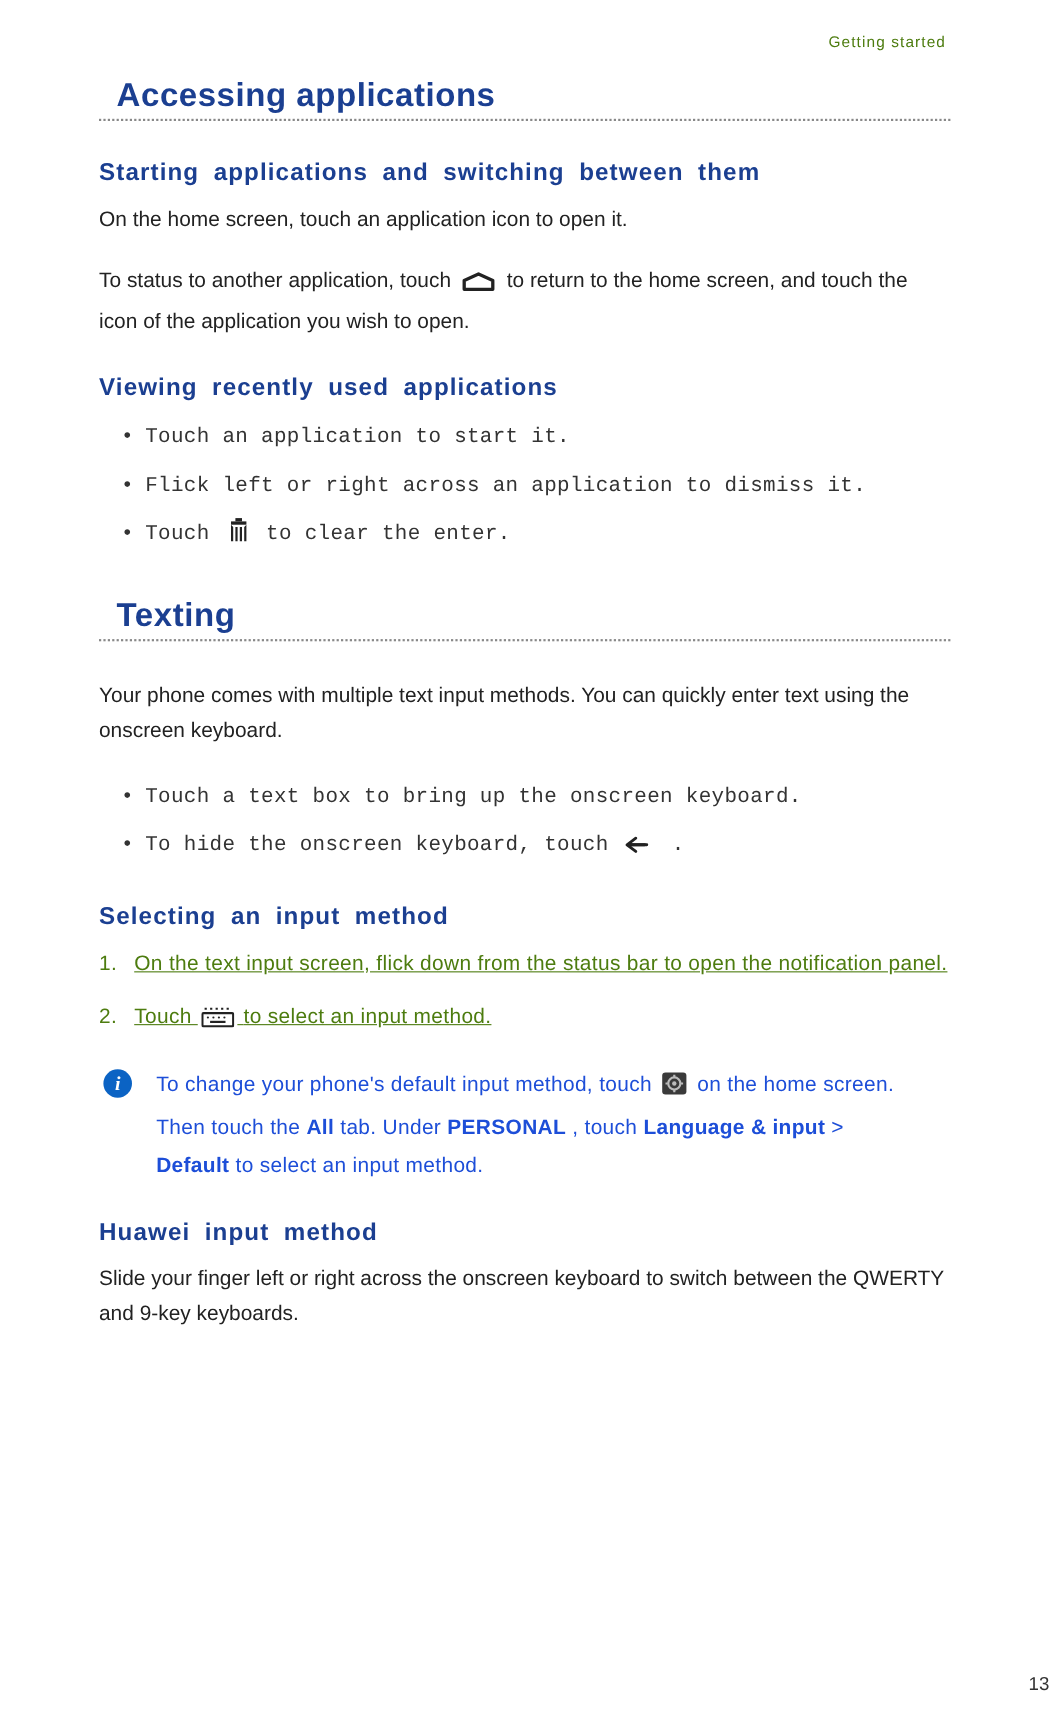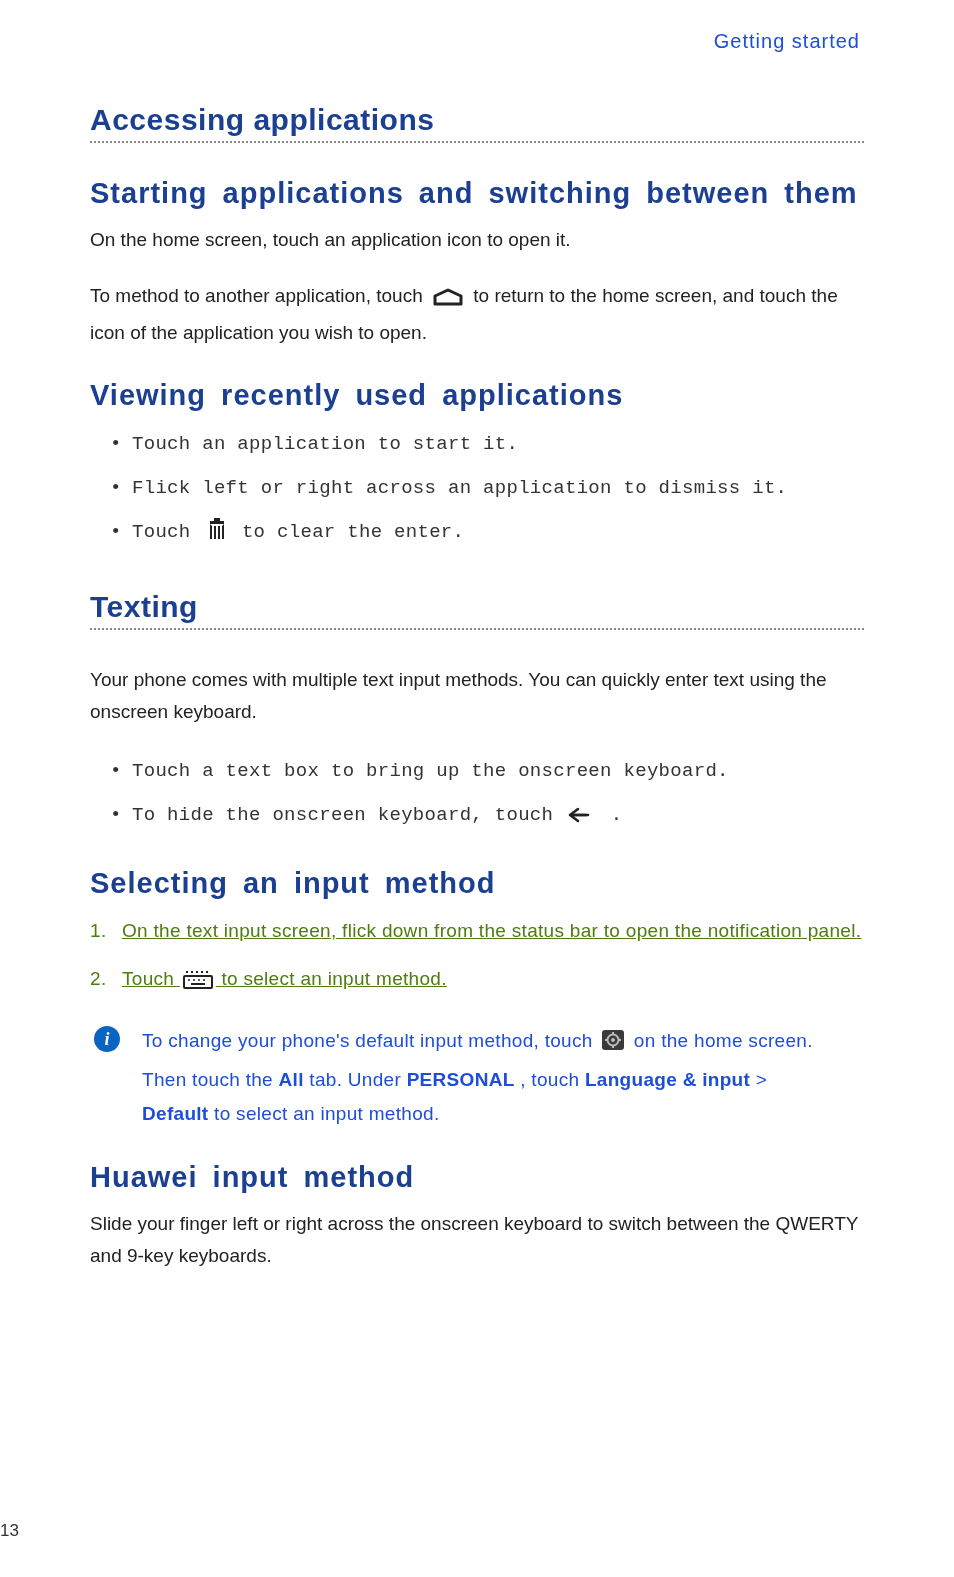--- a/index.html
+++ b/index.html
@@ -13,41 +13,41 @@
   }
   .page {
     box-sizing: border-box;
     width: 954px;
     min-height: 1577px;
     padding: 30px 90px 40px 90px;
     position: relative;
   }
   .running-header {
     text-align: right;
-    font-size: 20px;
+    font-size: 14px;
     letter-spacing: 1px;
-    color: #1d4ed8;
-    margin-bottom: 50px;
+    color: #4d7c0f;
+    margin-bottom: 24px;
     padding-right: 4px;
   }
   h1.section-title {
     color: #1b3f91;
     font-size: 30px;
     font-weight: 700;
-    margin: 0 0 4px 0;
+    margin: 0 0 4px 16px;
     letter-spacing: 0.5px;
   }
   .dotted-rule {
     border: none;
     border-top: 2px dotted #888;
     margin: 0 0 34px 0;
   }
   h2.subsection {
     color: #1b3f91;
-    font-size: 29px;
+    font-size: 22px;
     font-weight: 700;
     letter-spacing: 1px;
     word-spacing: 6px;
     margin: 30px 0 14px 0;
   }
   p.body {
     font-size: 19px;
     line-height: 1.7;
     color: #222;
     margin: 0 0 24px 0;
@@ -130,41 +130,41 @@
     color: #1d4ed8;
     letter-spacing: 0.3px;
     padding-right: 30px;
   }
   .info-text b { font-weight: 700; }
   .page-number {
     position: absolute;
     bottom: 36px;
     left: 0;
     width: 100%;
-    text-align: left;
+    text-align: right;
     font-size: 17px;
     color: #333;
   }
 </style>
 </head>
 <body>
 
 <div class="page">
 
   <div class="running-header">Getting started</div>
 
   <h1 class="section-title">Accessing applications</h1>
   <hr class="dotted-rule">
 
   <h2 class="subsection">Starting applications and switching between them</h2>
 
   <p class="body">On the home screen, touch an application icon to open it.</p>
 
   <p class="body">
-    <span>To method to another application, touch </span>
+    <span>To status to another application, touch </span>
     <span class="inline-icon">
       <svg width="34" height="18" viewBox="0 0 34 18">
         <path d="M4 16 L4 8 L17 2 L30 8 L30 16 Z" fill="none" stroke="#222" stroke-width="3" stroke-linejoin="round"></path>
       </svg>
     </span>
     <span> to return to the home screen, and touch the icon of the application you wish to open.</span>
   </p>
 
   <h2 class="subsection">Viewing recently used applications</h2>
 

